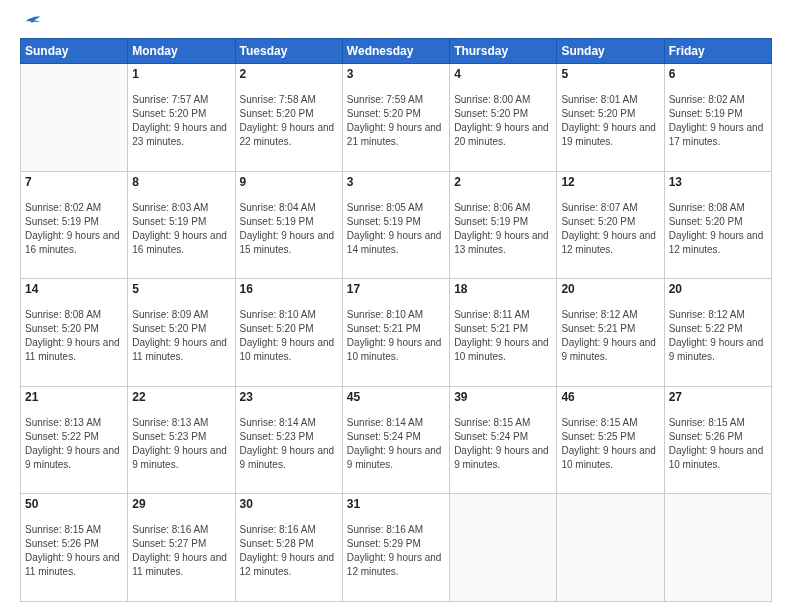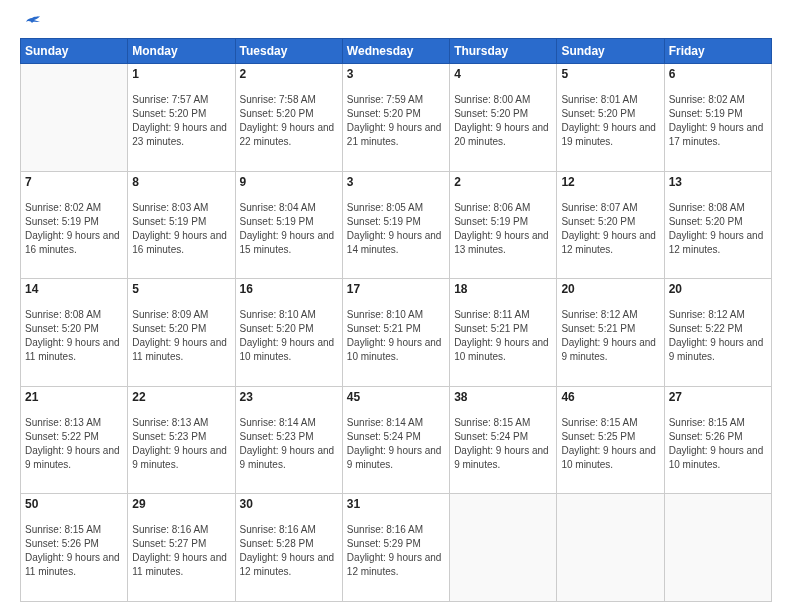--- a/index.html
+++ b/index.html
@@ -225,21 +225,21 @@
           </td>
           <td>
             <div class="cell-date">23</div>
             <div class="cell-info">Sunrise: 8:14 AM<br>Sunset: 5:23 PM<br>Daylight: 9 hours and 9 minutes.</div>
           </td>
           <td>
             <div class="cell-date">45</div>
             <div class="cell-info">Sunrise: 8:14 AM<br>Sunset: 5:24 PM<br>Daylight: 9 hours and 9 minutes.</div>
           </td>
           <td>
-            <div class="cell-date">38</div>
+            <div class="cell-date">39</div>
             <div class="cell-info">Sunrise: 8:15 AM<br>Sunset: 5:24 PM<br>Daylight: 9 hours and 9 minutes.</div>
           </td>
           <td>
             <div class="cell-date">46</div>
             <div class="cell-info">Sunrise: 8:15 AM<br>Sunset: 5:25 PM<br>Daylight: 9 hours and 10 minutes.</div>
           </td>
           <td>
             <div class="cell-date">27</div>
             <div class="cell-info">Sunrise: 8:15 AM<br>Sunset: 5:26 PM<br>Daylight: 9 hours and 10 minutes.</div>
           </td>

